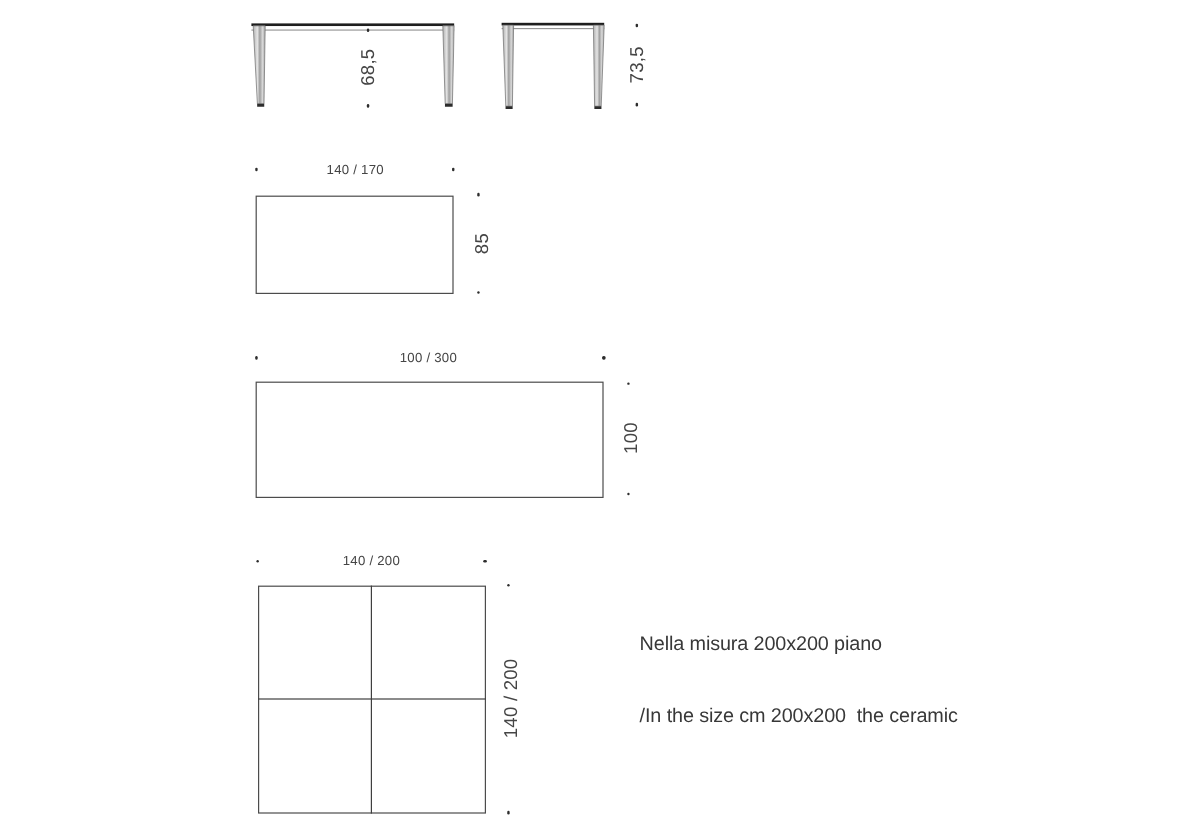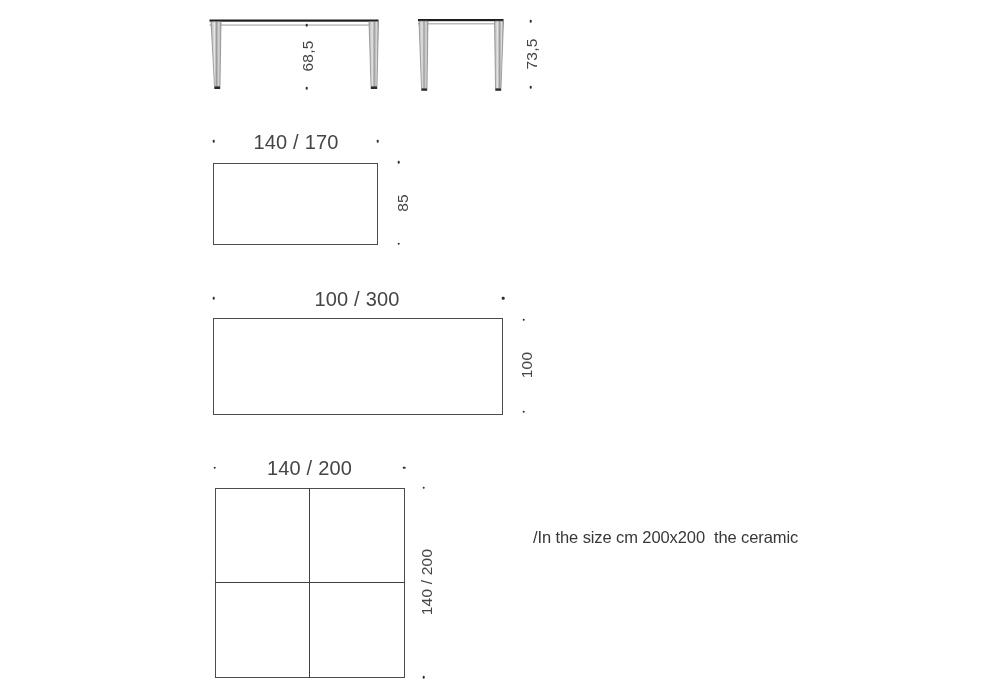--- a/index.html
+++ b/index.html
@@ -10,21 +10,21 @@
     font-family:"Liberation Sans","DejaVu Sans",sans-serif;
     overflow:hidden;
   }
   .abs{position:absolute;}
   .dot{
     position:absolute;width:2.6px;height:2.6px;border-radius:50%;
     background:#2d2d2d;transform:translate(-50%,-50%);
   }
   .hlabel{
     position:absolute;transform:translate(-50%,-50%);
-    white-space:nowrap;font-size:20px;letter-spacing:.2px;color:#454545;
+    white-space:nowrap;font-size:11px;letter-spacing:.2px;color:#454545;
   }
   .vlabel{
     position:absolute;transform:translate(-50%,-50%) rotate(-90deg);
     white-space:nowrap;font-size:15.5px;letter-spacing:.2px;color:#454545;
   }
   .plan-rect{
     position:absolute;border:1px solid #4c4c4c;background:#ffffff;
     box-sizing:border-box;
   }
   .square-vdiv{
@@ -97,17 +97,18 @@
   <div class="square-vdiv" style="left:309px;top:488px;height:190px"></div>
   <div class="square-hdiv" style="left:215px;top:582px;width:190px"></div>
   <div class="dot" style="left:214.5px;top:467.5px"></div>
   <div class="dot" style="left:404px;top:467.5px"></div>
   <span class="hlabel" style="left:309.5px;top:468px">140 / 200</span>
   <div class="dot" style="left:423.5px;top:487.5px"></div>
   <div class="dot" style="left:423.5px;top:677px"></div>
   <span class="vlabel" style="left:427px;top:582px">140 / 200</span>
 
   <div class="note">
+    <div>Nella misura 200x200 piano</div>
     <div>/In the size cm 200x200  the ceramic</div>
     
   </div>
 
 </div>
 
 </body></html>

